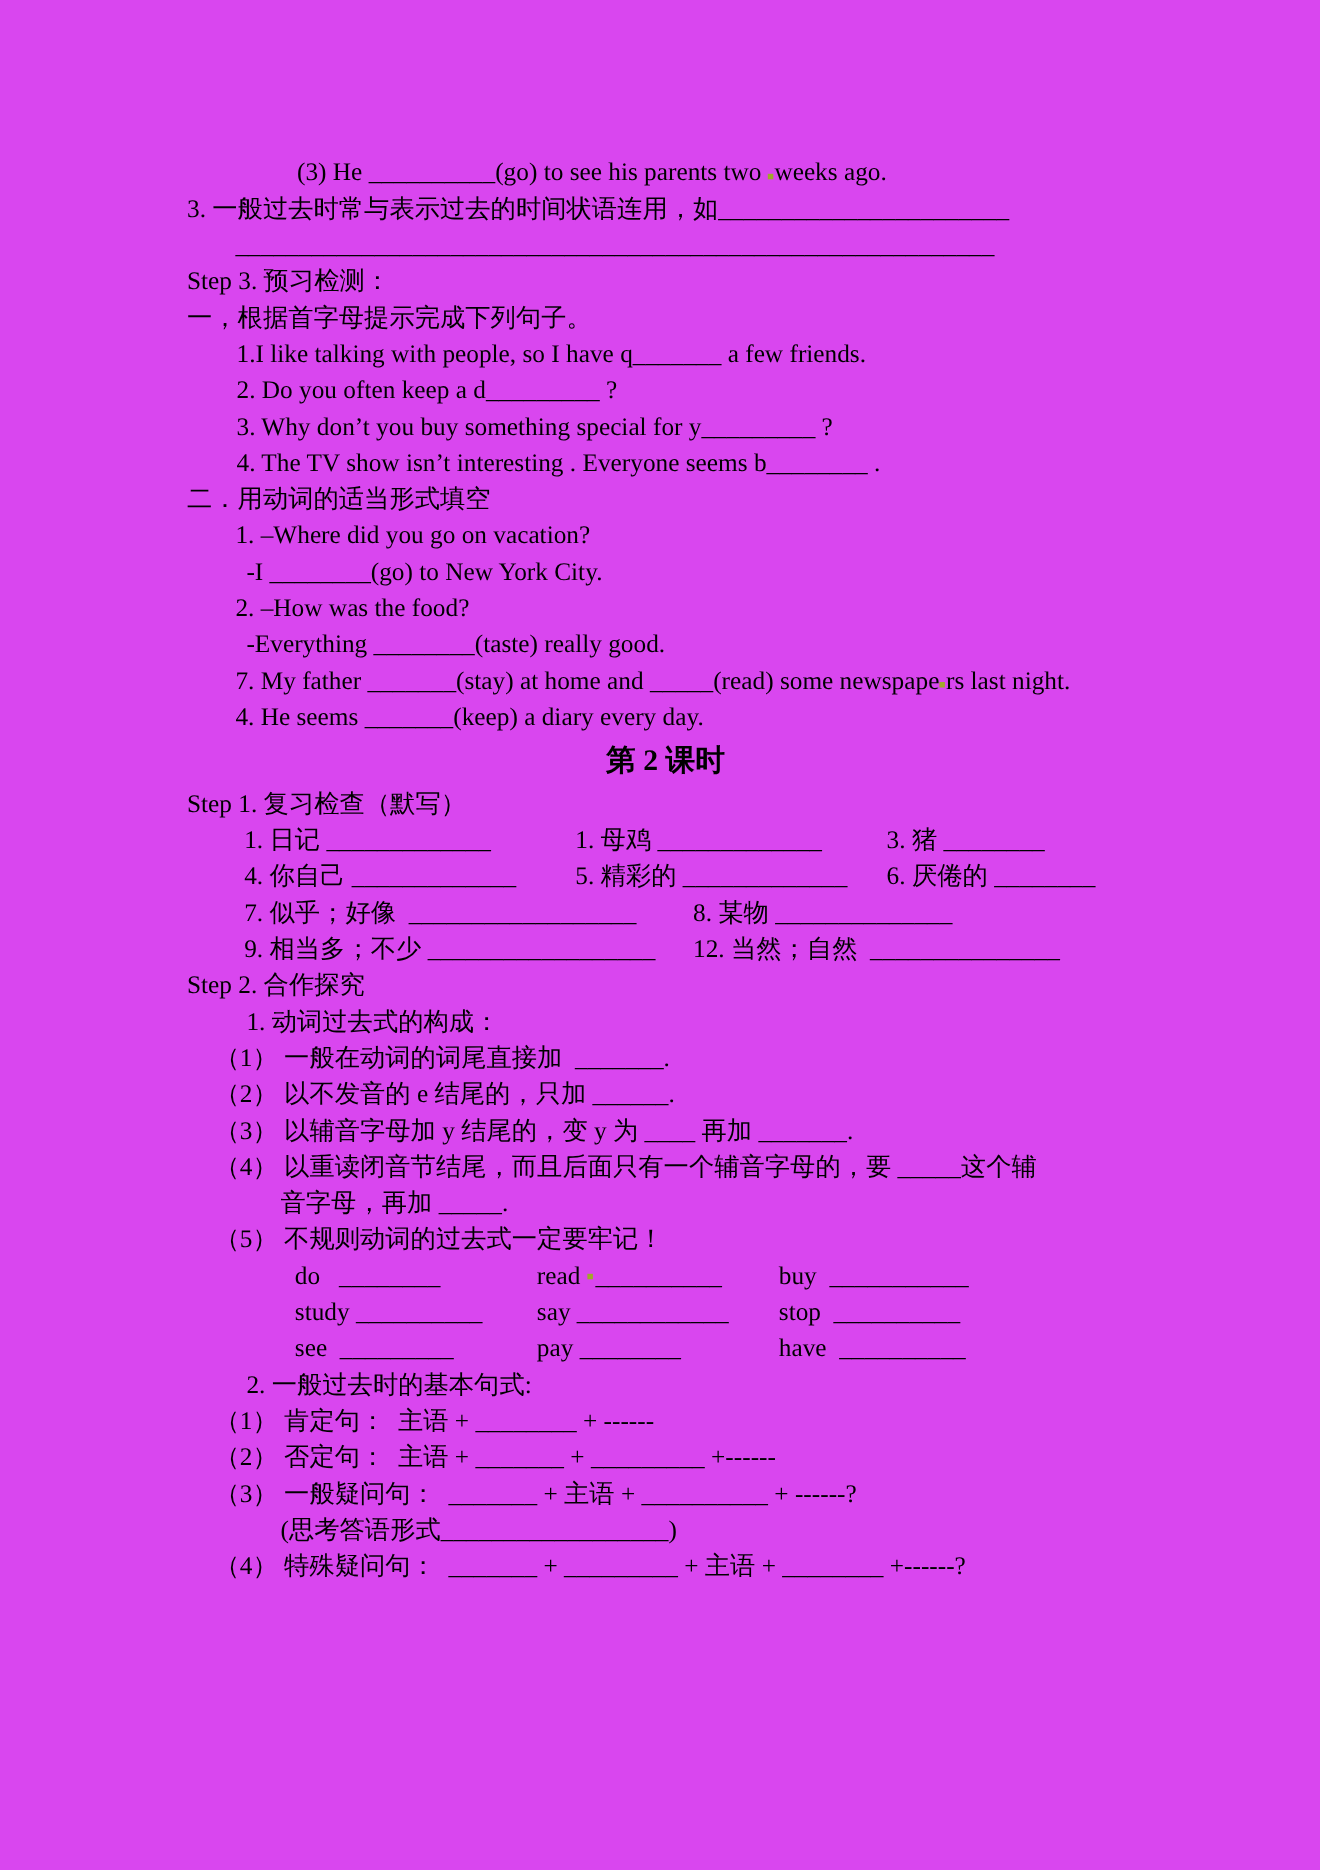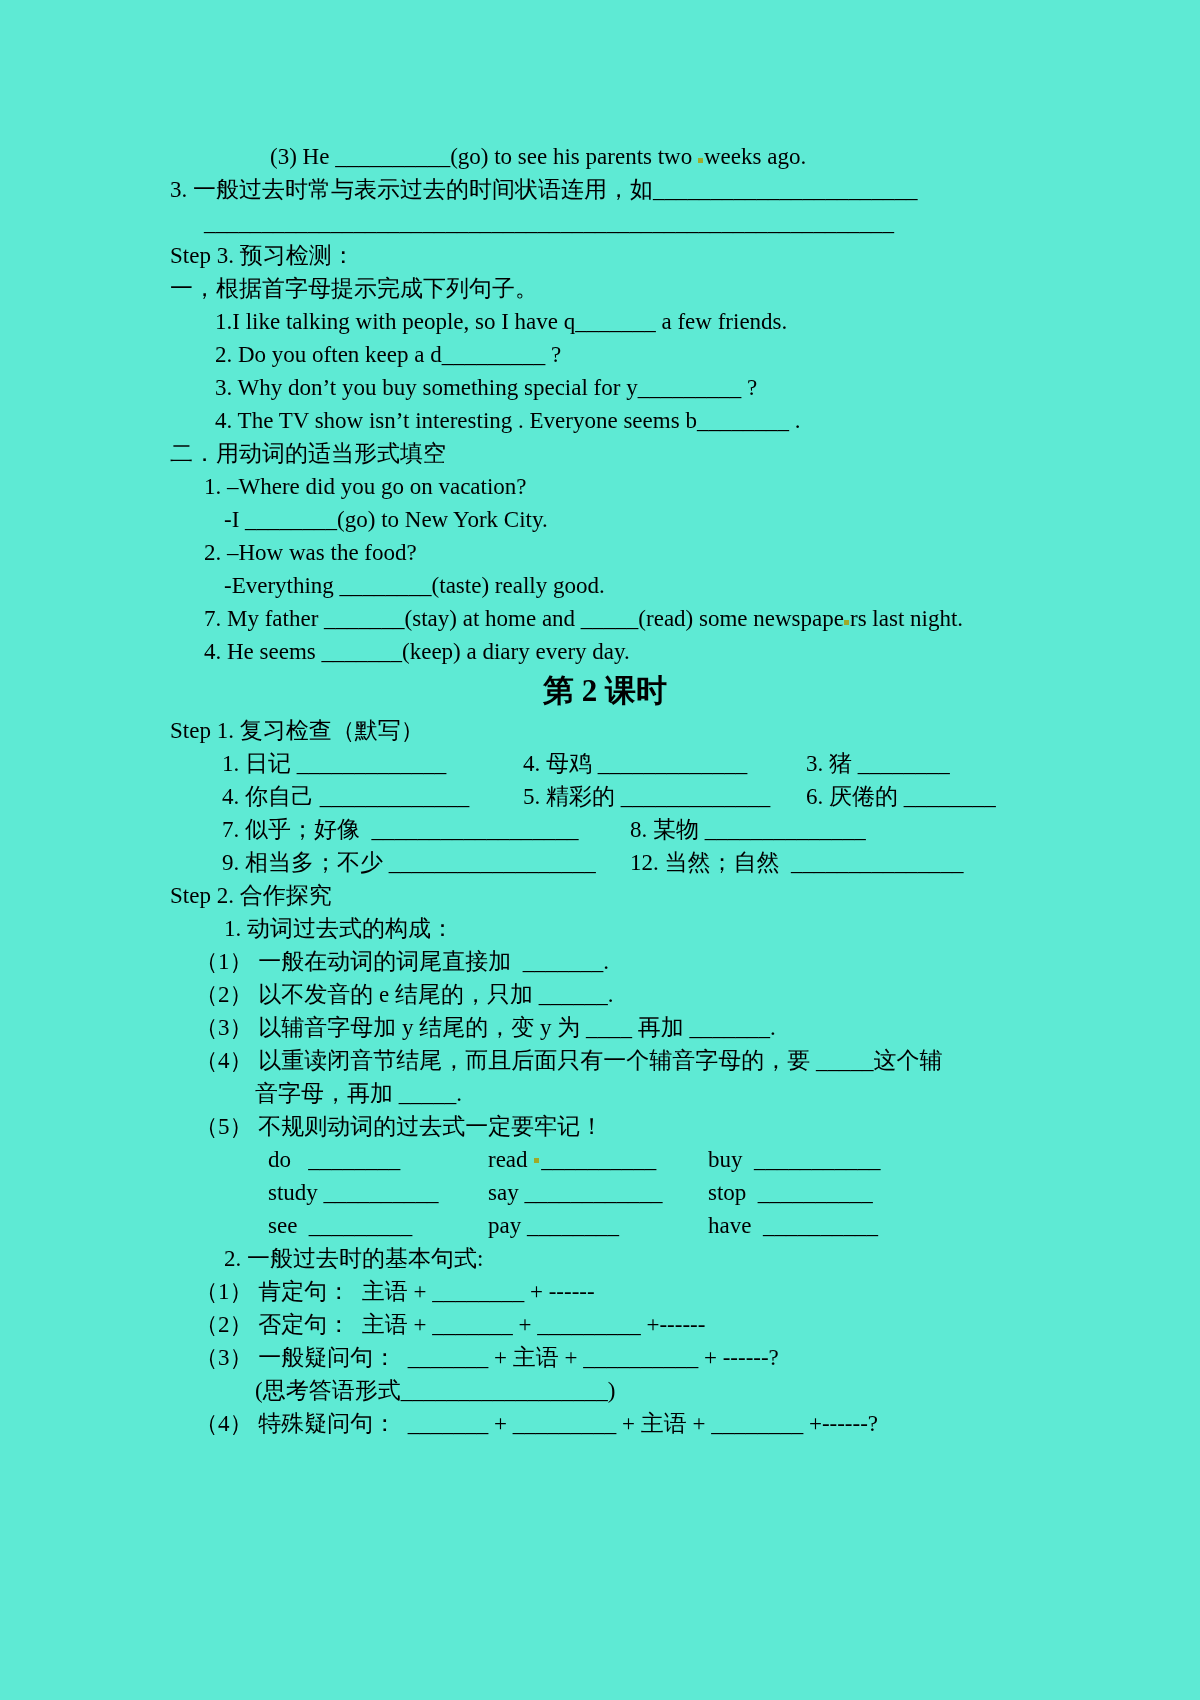--- a/index.html
+++ b/index.html
@@ -1,20 +1,20 @@
 <!DOCTYPE html>
 <html><head>
 <meta charset="utf-8">
 <style>
   html,body{margin:0;padding:0;background:#ffffff;}
   .page{
     position:relative;
     width:1200px;
     height:1700px;
-    background:#5eead4;
+    background:#d946ef;
     color:#000000;
     font-family:"Liberation Serif","DejaVu Serif",serif;
     font-size:23px;
     overflow:hidden;
   }
   .content{
     position:absolute;
     left:170px;
     top:140px;
     width:870px;
@@ -29,27 +29,27 @@
     height:33px;
   }
   .cell{
     position:absolute;
     top:0;
     line-height:33px;
     white-space:pre;
   }
   .ind-he{margin-left:100px;}
   .ind25{margin-left:25px;}
-  .ind30{margin-left:34px;}
+  .ind30{margin-left:44px;}
   .ind35{margin-left:54px;}
   .ind45{margin-left:45px;}
   .ind85{margin-left:85px;}
   .heading2{
     font-weight:bold;
-    font-size:31px;
+    font-size:27px;
     text-align:center;
     height:46px;
     line-height:46px;
     white-space:pre;
   }
   .dot{
     display:inline-block;
     width:5px;
     height:5px;
     background:#a0a928;
@@ -88,21 +88,21 @@
     <div class="line ind30"><span>7. My father _______(stay) at home and _____(read) some newspape</span><span class="dot"></span><span>rs last night.</span></div>
 
     <div class="line ind30">4. He seems _______(keep) a diary every day.</div>
 
     <div class="heading2">第 2 课时</div>
 
     <div class="line">Step 1. 复习检查（默写）</div>
 
     <div class="row">
       <span class="cell" style="left:52px">1. 日记 _____________</span>
-      <span class="cell" style="left:353px">4. 母鸡 _____________</span>
+      <span class="cell" style="left:353px">1. 母鸡 _____________</span>
       <span class="cell" style="left:636px">3. 猪 ________</span>
     </div>
     <div class="row">
       <span class="cell" style="left:52px">4. 你自己 _____________</span>
       <span class="cell" style="left:353px">5. 精彩的 _____________</span>
       <span class="cell" style="left:636px">6. 厌倦的 ________</span>
     </div>
     <div class="row">
       <span class="cell" style="left:52px">7. 似乎；好像  __________________</span>
       <span class="cell" style="left:460px">8. 某物 ______________</span>

